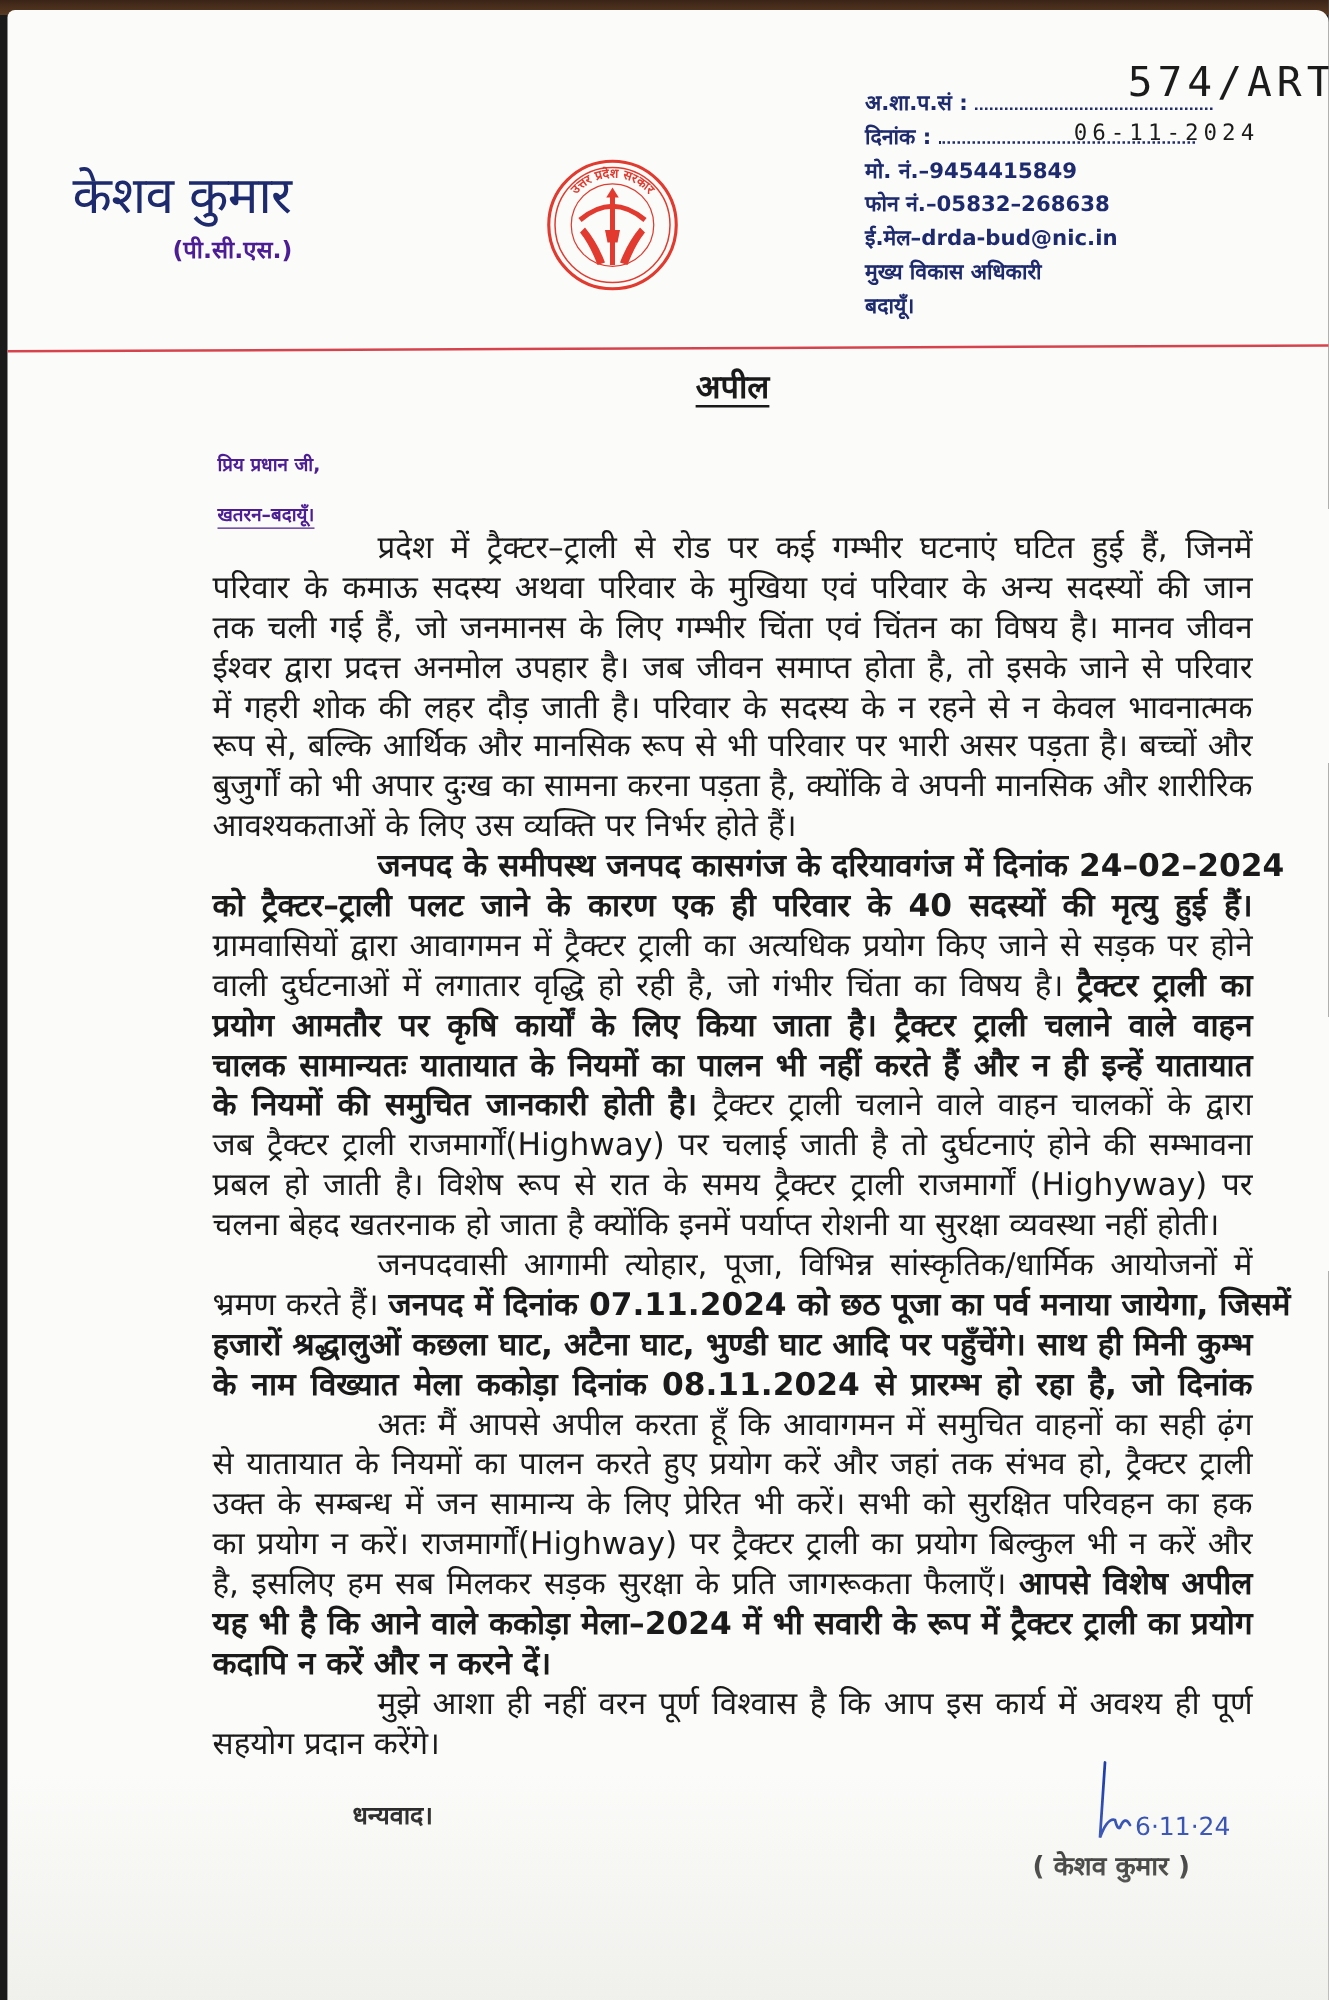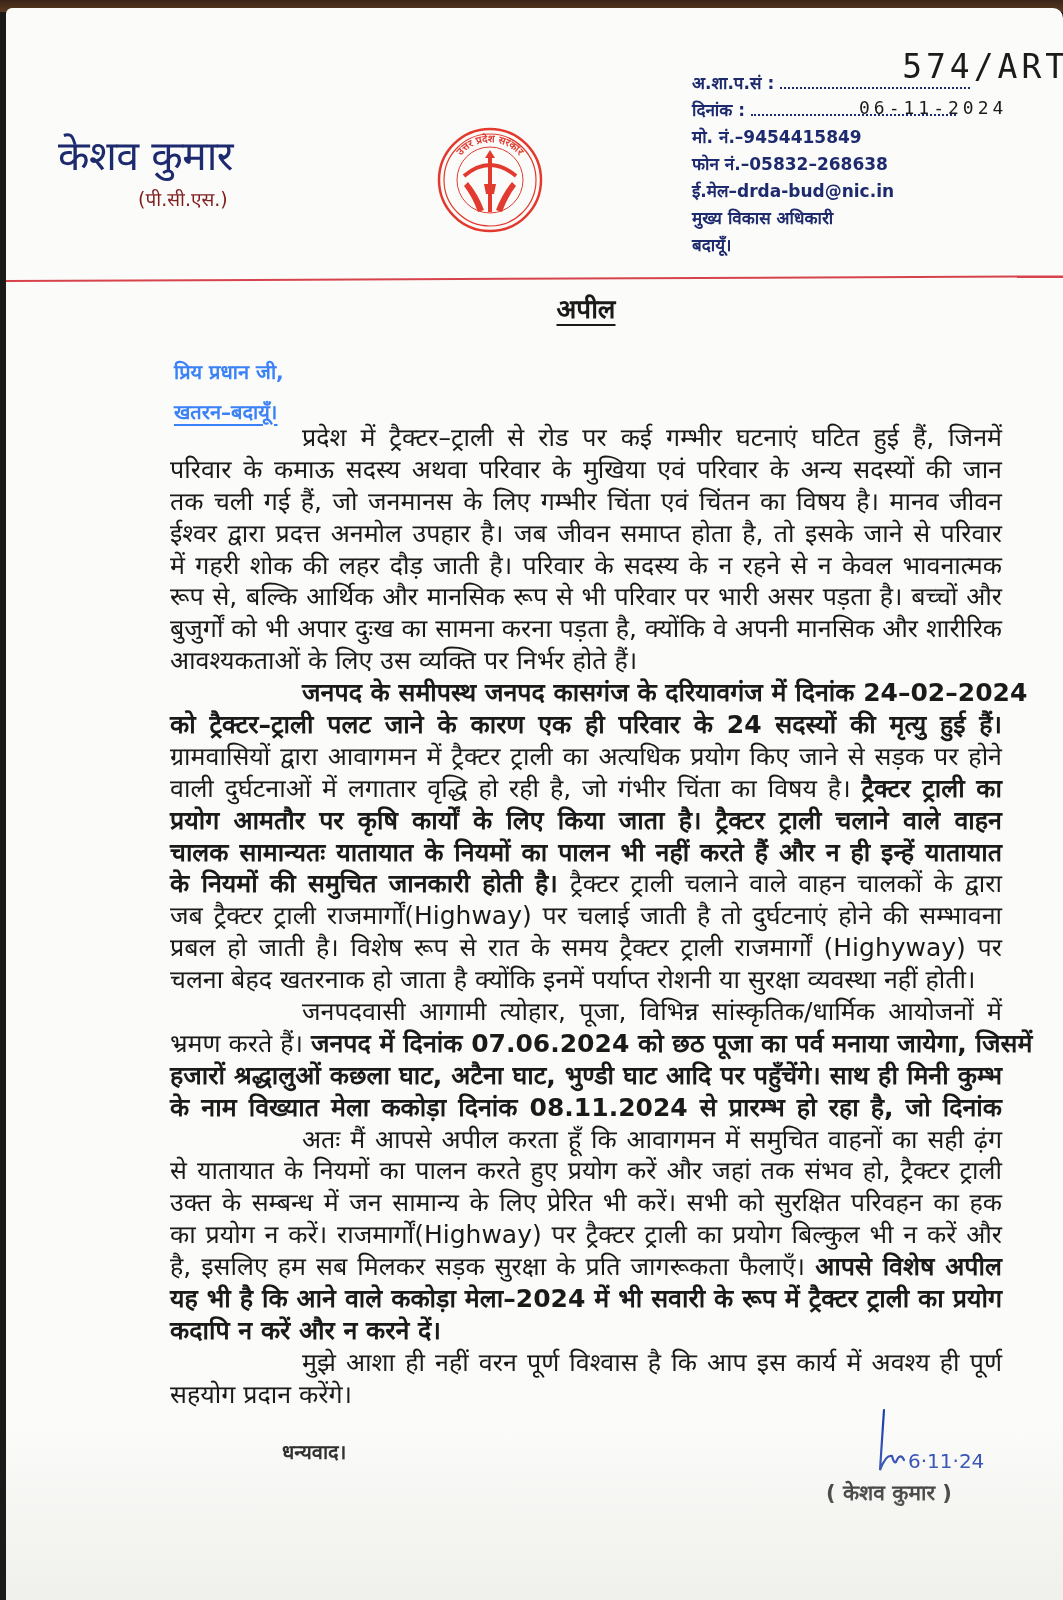--- a/index.html
+++ b/index.html
@@ -44,21 +44,22 @@
       font-size: 41px;
       color: #1d2a6e;
       font-family: "DejaVu Sans", sans-serif;
       letter-spacing: -0.5px;
       text-align: center;
     }
     .lh-qual {
       position: absolute;
       left: 132px; top: 178px;
       font-size: 19px;
-      color: #7f1d1d;
+      color: #4c1d95;
+      font-weight: bold;
     }
     .emblem {
       position: absolute;
       left: 428px; top: 116px;
       width: 112px; height: 112px;
     }
     .contact {
       position: absolute;
       left: 686px; top: 62px;
       color: #1d2a6e;
@@ -100,23 +101,23 @@
       text-align: center;
       font-size: 26px;
       font-weight: bold;
       color: #1a1a1a;
       text-decoration: underline;
       text-underline-offset: 6px;
     }
     .salutation {
       position: absolute;
       left: 168px; top: 344px;
-      font-size: 20px;
-      font-weight: bold;
-      color: #3b82f6;
+      font-size: 15px;
+      font-weight: bold;
+      color: #4c1d95;
       line-height: 40px;
     }
     .salutation .ul { text-decoration: underline; text-underline-offset: 5px; }
     .body-text {
       position: absolute;
       left: 164px; top: 414px;
       width: 832px;
       font-size: 25px;
       line-height: 31.9px;
       color: #1a1a1a;
@@ -217,33 +218,33 @@
         <span class="line"><span>परिवार के कमाऊ सदस्य अथवा परिवार के मुखिया एवं परिवार के अन्य सदस्यों की जान</span></span>
         <span class="line"><span>तक चली गई हैं, जो जनमानस के लिए गम्भीर चिंता एवं चिंतन का विषय है। मानव जीवन</span></span>
         <span class="line"><span>ईश्वर द्वारा प्रदत्त अनमोल उपहार है। जब जीवन समाप्त होता है, तो इसके जाने से परिवार</span></span>
         <span class="line"><span>में गहरी शोक की लहर दौड़ जाती है। परिवार के सदस्य के न रहने से न केवल भावनात्मक</span></span>
         <span class="line"><span>रूप से, बल्कि आर्थिक और मानसिक रूप से भी परिवार पर भारी असर पड़ता है। बच्चों और</span></span>
         <span class="line"><span>बुजुर्गों को भी अपार दुःख का सामना करना पड़ता है, क्योंकि वे अपनी मानसिक और शारीरिक</span></span>
         <span class="line last"><span>आवश्यकताओं के लिए उस व्यक्ति पर निर्भर होते हैं।</span></span>
       </div>
       <div>
         <span class="line indent"><span class="b">जनपद के समीपस्थ जनपद कासगंज के दरियावगंज में दिनांक 24–02–2024</span></span>
-        <span class="line"><span class="b">को ट्रैक्टर–ट्राली पलट जाने के कारण एक ही परिवार के 24 सदस्यों की मृत्यु हुई हैं।</span></span>
+        <span class="line"><span class="b">को ट्रैक्टर–ट्राली पलट जाने के कारण एक ही परिवार के 40 सदस्यों की मृत्यु हुई हैं।</span></span>
         <span class="line"><span>ग्रामवासियों द्वारा आवागमन में ट्रैक्टर ट्राली का अत्यधिक प्रयोग किए जाने से सड़क पर होने</span></span>
         <span class="line"><span>वाली दुर्घटनाओं में लगातार वृद्धि हो रही है, जो गंभीर चिंता का विषय है। </span><span class="b">ट्रैक्टर ट्राली का</span></span>
         <span class="line"><span class="b">प्रयोग आमतौर पर कृषि कार्यों के लिए किया जाता है। ट्रैक्टर ट्राली चलाने वाले वाहन</span></span>
         <span class="line"><span class="b">चालक सामान्यतः यातायात के नियमों का पालन भी नहीं करते हैं और न ही इन्हें यातायात</span></span>
         <span class="line"><span class="b">के नियमों की समुचित जानकारी होती है। </span><span>ट्रैक्टर ट्राली चलाने वाले वाहन चालकों के द्वारा</span></span>
         <span class="line"><span>जब ट्रैक्टर ट्राली राजमार्गों(Highway) पर चलाई जाती है तो दुर्घटनाएं होने की सम्भावना</span></span>
         <span class="line"><span>प्रबल हो जाती है। विशेष रूप से रात के समय ट्रैक्टर ट्राली राजमार्गों (Highyway) पर</span></span>
         <span class="line last"><span>चलना बेहद खतरनाक हो जाता है क्योंकि इनमें पर्याप्त रोशनी या सुरक्षा व्यवस्था नहीं होती।</span></span>
       </div>
       <div>
         <span class="line indent"><span>जनपदवासी आगामी त्योहार, पूजा, विभिन्न सांस्कृतिक/धार्मिक आयोजनों में</span></span>
-        <span class="line"><span>भ्रमण करते हैं। </span><span class="b">जनपद में दिनांक 07.06.2024 को छठ पूजा का पर्व मनाया जायेगा, जिसमें</span></span>
+        <span class="line"><span>भ्रमण करते हैं। </span><span class="b">जनपद में दिनांक 07.11.2024 को छठ पूजा का पर्व मनाया जायेगा, जिसमें</span></span>
         <span class="line"><span class="b">हजारों श्रद्धालुओं कछला घाट, अटैना घाट, भुण्डी घाट आदि पर पहुँचेंगे। साथ ही मिनी कुम्भ</span></span>
         <span class="line"><span class="b">के नाम विख्यात मेला ककोड़ा दिनांक 08.11.2024 से प्रारम्भ हो रहा है, जो दिनांक</span></span>
       </div>
       <div>
         <span class="line indent"><span>अतः मैं आपसे अपील करता हूँ कि आवागमन में समुचित वाहनों का सही ढ़ंग</span></span>
         <span class="line"><span>से यातायात के नियमों का पालन करते हुए प्रयोग करें और जहां तक संभव हो, ट्रैक्टर ट्राली</span></span>
         <span class="line"><span>उक्त के सम्बन्ध में जन सामान्य के लिए प्रेरित भी करें। सभी को सुरक्षित परिवहन का हक</span></span>
         <span class="line"><span>का प्रयोग न करें। राजमार्गों(Highway) पर ट्रैक्टर ट्राली का प्रयोग बिल्कुल भी न करें और</span></span>
         <span class="line"><span>है, इसलिए हम सब मिलकर सड़क सुरक्षा के प्रति जागरूकता फैलाएँ। </span><span class="b">आपसे विशेष अपील</span></span>
         <span class="line"><span class="b">यह भी है कि आने वाले ककोड़ा मेला–2024 में भी सवारी के रूप में ट्रैक्टर ट्राली का प्रयोग</span></span>

